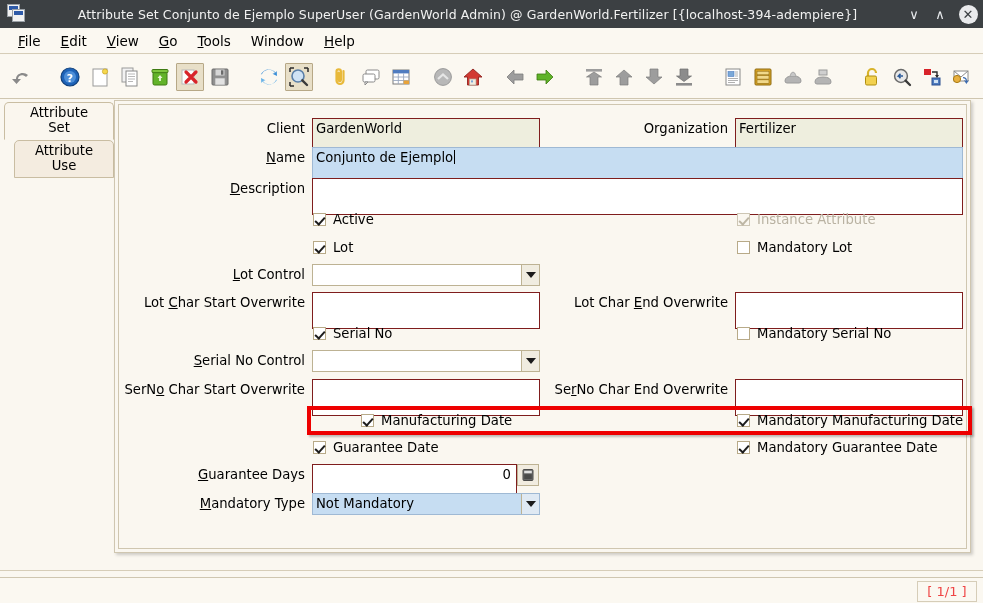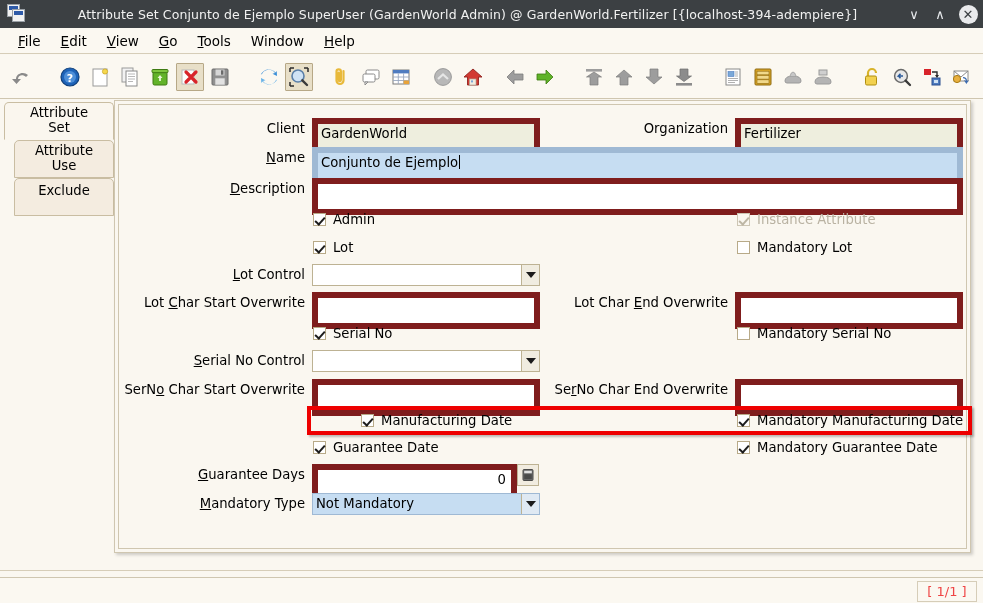--- a/index.html
+++ b/index.html
@@ -110,21 +110,21 @@
     background: #faf7f0;
   }
   .lbl {
     position: absolute; text-align: right; font-size: 13.2px; color: #000;
     line-height: 22px; white-space: nowrap; right: 0;
   }
   .lbl u { text-decoration: underline; }
 
   .fld {
     position: absolute; height: 37px;
-    border: 6px solid #7f1d1d;
+    border: 1px solid #7f1d1d;
     background: #ffffff;
     font-size: 13.2px; color: #000;
     line-height: 20px; padding: 0 3px;
     white-space: nowrap; overflow: hidden;
   }
   .fld.ro { background: #eeeede; }
   .fld.focus { background: #c6ddf2; border-color: #9fb9d4; }
   .fld.num { text-align: right; padding-right: 5px; }
 
   .combo {
@@ -456,44 +456,41 @@
 
 </div>
 
 <div id="tabstrip">
   <div class="tab" id="tab0">
     <span><span>Attribute</span><br><span>Set</span></span>
   </div>
   <div class="tab" id="tab1">
     <span><span>Attribute</span><br><span>Use</span></span>
   </div>
-  <div class="tab" id="tab2">
-    <span>Exclude</span>
-  </div>
 </div>
 
 <div id="panel">
   <div id="panel-inner"></div>
 </div>
 
 <div class="lbl" style="left:180px; top:118px; width:125px;">Client</div>
 <div class="fld ro" style="left:312px; top:118px; width:228px;">GardenWorld</div>
 
 <div class="lbl" style="left:560px; top:118px; width:168px;">Organization</div>
 <div class="fld ro" style="left:735px; top:118px; width:228px;">Fertilizer</div>
 
 <div class="lbl" style="left:180px; top:147px; width:125px;"><u>N</u>ame</div>
 <div class="fld focus" style="left:312px; top:147px; width:651px;"><span>Conjunto de Ejemplo</span><span class="caret"></span></div>
 
 <div class="lbl" style="left:160px; top:178px; width:145px;"><u>D</u>escription</div>
 <div class="fld" style="left:312px; top:178px; width:651px;"></div>
 
 <div class="cb checked" style="left:313px; top:208px;">
   <span class="cbbox"></span>
-    <span>Admin</span>
+    <span>Active</span>
 </div>
 <div class="cb checked disabled" style="left:737px; top:208px;">
   <span class="cbbox"></span>
     <span>Instance Attribute</span>
 </div>
 
 <div class="cb checked" style="left:313px; top:236px;">
   <span class="cbbox"></span>
     <span>Lot</span>
 </div>

